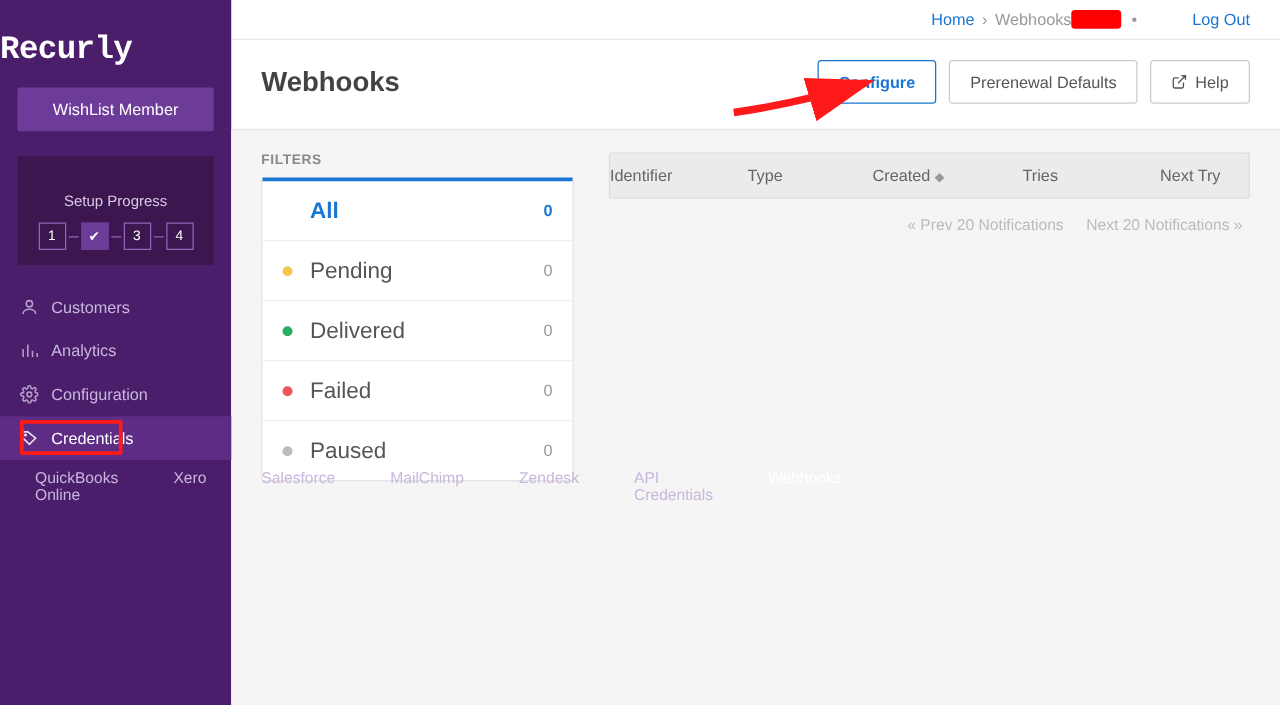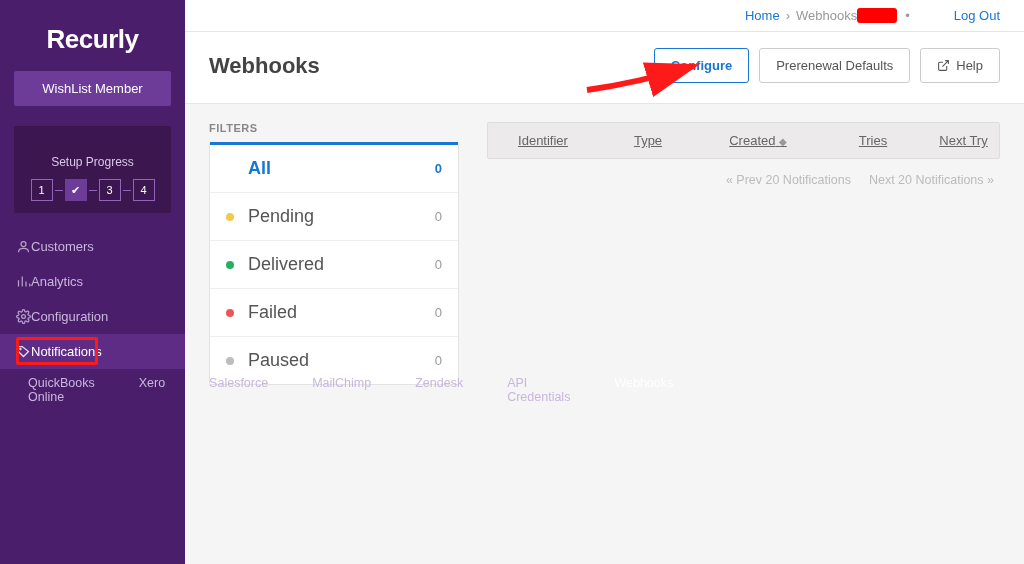--- a/index.html
+++ b/index.html
@@ -1,28 +1,28 @@
 <!DOCTYPE html>
 <html><head>
 <meta charset="utf-8">
 <style>
 * { margin: 0; padding: 0; box-sizing: border-box; }
 body { font-family: -apple-system, BlinkMacSystemFont, "Segoe UI", Helvetica, Arial, sans-serif; font-size: 13px; color: #333; background: #fff; width: 1024px; height: 564px; overflow: hidden; }
 .layout { display: flex; width: 100%; height: 100%; }
 .sidebar { width: 185px; background: #4a1e6b; color: #fff; flex-shrink: 0; display: flex; flex-direction: column; }
-.logo { font-size: 26px; font-weight: 600; color: #fff; padding: 24px 0 16px; text-align: center; letter-spacing: -0.5px; }
+.logo { font-size: 26px; font-weight: 600; color: #fff; padding: 24px 0 16px; letter-spacing: -0.5px; font-family: Liberation Mono, monospace; }
 .member-box { margin: 0 14px 20px; background: #6d3b98; color: #fff; text-align: center; font-size: 13px; padding: 10px 0; border-radius: 2px; }
 .setup-panel { margin: 0 14px 16px; background: #3b164f; border-radius: 2px; padding: 12px 10px; text-align: center; }
 .setup-title { font-size: 12px; color: #d9c9e6; margin-bottom: 10px; margin-top: 17px; }
 .steps { display: flex; align-items: center; justify-content: center; gap: 0; }
 .step { width: 22px; height: 22px; border: 1px solid #9363bb; display: flex; align-items: center; justify-content: center; font-size: 11px; color: #fff; }
 .step.done { background: #6d3b98; border-color: #6d3b98; }
 .step-dash { width: 8px; height: 1px; background: #9363bb; margin: 0 2px; }
 .nav { display: flex; flex-direction: column; }
-.nav-item { display: flex; align-items: center; padding: 10px 16px; color: #c9b6dc; font-size: 13px; cursor: pointer; position: relative; }
+.nav-item { display: flex; align-items: center; gap: 10px; padding: 10px 16px; color: #c9b6dc; font-size: 13px; cursor: pointer; position: relative; }
 .nav-item.active { background: #5e2c84; color: #fff; }
 .nav-icon { width: 15px; height: 15px; opacity: 0.85; }
 .nav-sub { display: flex; }
 .nav-sub-item { padding: 7px 16px 7px 28px; color: #c9b6dc; font-size: 12.5px; cursor: pointer; position: relative; }
 .nav-sub-item.highlighted { color: #fff; }
 .red-box { position: absolute; border: 3px solid #ff1a1a; border-radius: 2px; pointer-events: none; }
 .main { flex: 1; display: flex; flex-direction: column; min-width: 0; }
 .breadcrumb-bar { display: flex; align-items: center; justify-content: flex-end; padding: 8px 24px; border-bottom: 1px solid #e5e5e5; font-size: 13px; }
 .breadcrumb { display: flex; align-items: center; gap: 6px; color: #999; }
 .breadcrumb a { color: #1976d2; text-decoration: none; }
@@ -47,21 +47,21 @@
 .filter-dot.none { background: transparent; }
 .filter-dot.yellow { background: #f2c94c; }
 .filter-dot.green { background: #27ae60; }
 .filter-dot.red { background: #eb5757; }
 .filter-dot.grey { background: #bdbdbd; }
 .filter-name { flex: 1; color: #555; font-size: 18px; }
 .filter-count { color: #999; font-size: 13px; }
 .filter-row.active .filter-count { color: #1976d2; font-weight: 600; }
 .table-area { flex: 1; min-width: 0; }
 .tbl-header { background: #eceaea; border: 1px solid #ddd; display: flex; padding: 10px 0; font-size: 13px; color: #666; border-radius: 2px; }
-.th { text-align: center; text-decoration: underline; }
+.th { text-align: left; }
 .th.identifier { width: 110px; }
 .th.type { width: 100px; }
 .th.created { width: 120px; }
 .th.tries { width: 110px; }
 .th.next { flex: 1; }
 .sort-icon { font-size: 10px; color: #999; }
 .paging { display: flex; justify-content: flex-end; gap: 18px; padding: 14px 6px; color: #bbb; font-size: 12.5px; }
 .paging span { cursor: default; }
 .arrow-overlay { position: absolute; left: 582px; top: 48px; pointer-events: none; }
 </style>
@@ -103,21 +103,21 @@
             <circle cx="12" cy="12" r="3"></circle>
             <path d="M19.4 15a1.7 1.7 0 0 0 .3 1.8l.1.1a2 2 0 1 1-2.8 2.8l-.1-.1a1.7 1.7 0 0 0-1.8-.3 1.7 1.7 0 0 0-1 1.5V21a2 2 0 1 1-4 0v-.1a1.7 1.7 0 0 0-1-1.5 1.7 1.7 0 0 0-1.8.3l-.1.1a2 2 0 1 1-2.8-2.8l.1-.1a1.7 1.7 0 0 0 .3-1.8 1.7 1.7 0 0 0-1.5-1H3a2 2 0 1 1 0-4h.1a1.7 1.7 0 0 0 1.5-1 1.7 1.7 0 0 0-.3-1.8l-.1-.1a2 2 0 1 1 2.8-2.8l.1.1a1.7 1.7 0 0 0 1.8.3H9a1.7 1.7 0 0 0 1-1.5V3a2 2 0 1 1 4 0v.1a1.7 1.7 0 0 0 1 1.5 1.7 1.7 0 0 0 1.8-.3l.1-.1a2 2 0 1 1 2.8 2.8l-.1.1a1.7 1.7 0 0 0-.3 1.8V9a1.7 1.7 0 0 0 1.5 1H21a2 2 0 1 1 0 4h-.1a1.7 1.7 0 0 0-1.5 1z"></path>
           </svg>
         <span>Configuration</span>
       </div>
       <div class="nav-item active" style="position:relative;">
         <svg class="nav-icon" viewBox="0 0 24 24" fill="none" stroke="currentColor" stroke-width="2">
             <path d="M20 12l-8 8-9-9V4h7l10 8z"></path>
             <circle cx="7" cy="8" r="1"></circle>
           </svg>
-        <span>Notifications</span>
+        <span>Credentials</span>
         <div class="red-box" style="left:16px; top:3px; width:82px; height:28px;"></div>
       </div>
       <div class="nav-sub">
         <div class="nav-sub-item">QuickBooks Online</div>
         <div class="nav-sub-item">Xero</div>
         <div class="nav-sub-item">Salesforce</div>
         <div class="nav-sub-item">MailChimp</div>
         <div class="nav-sub-item">Zendesk</div>
         <div class="nav-sub-item">API Credentials</div>
         <div class="nav-sub-item highlighted" style="position:relative;">Webhooks</div>

